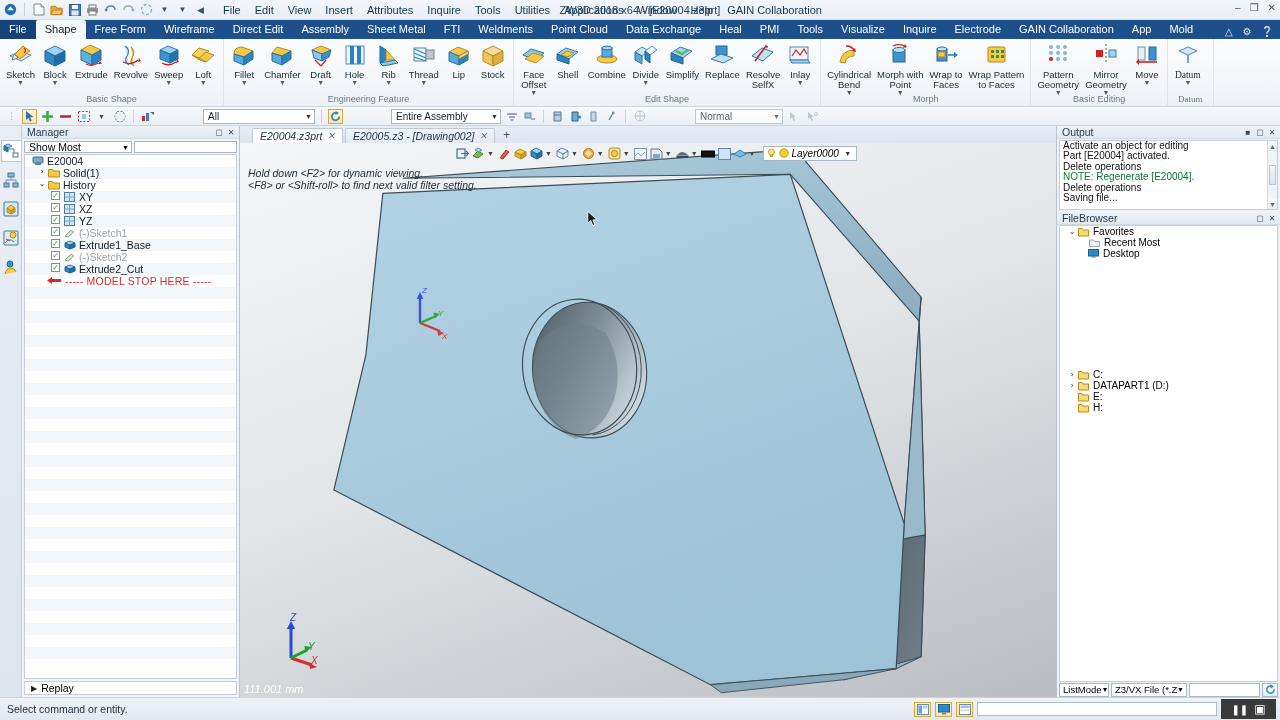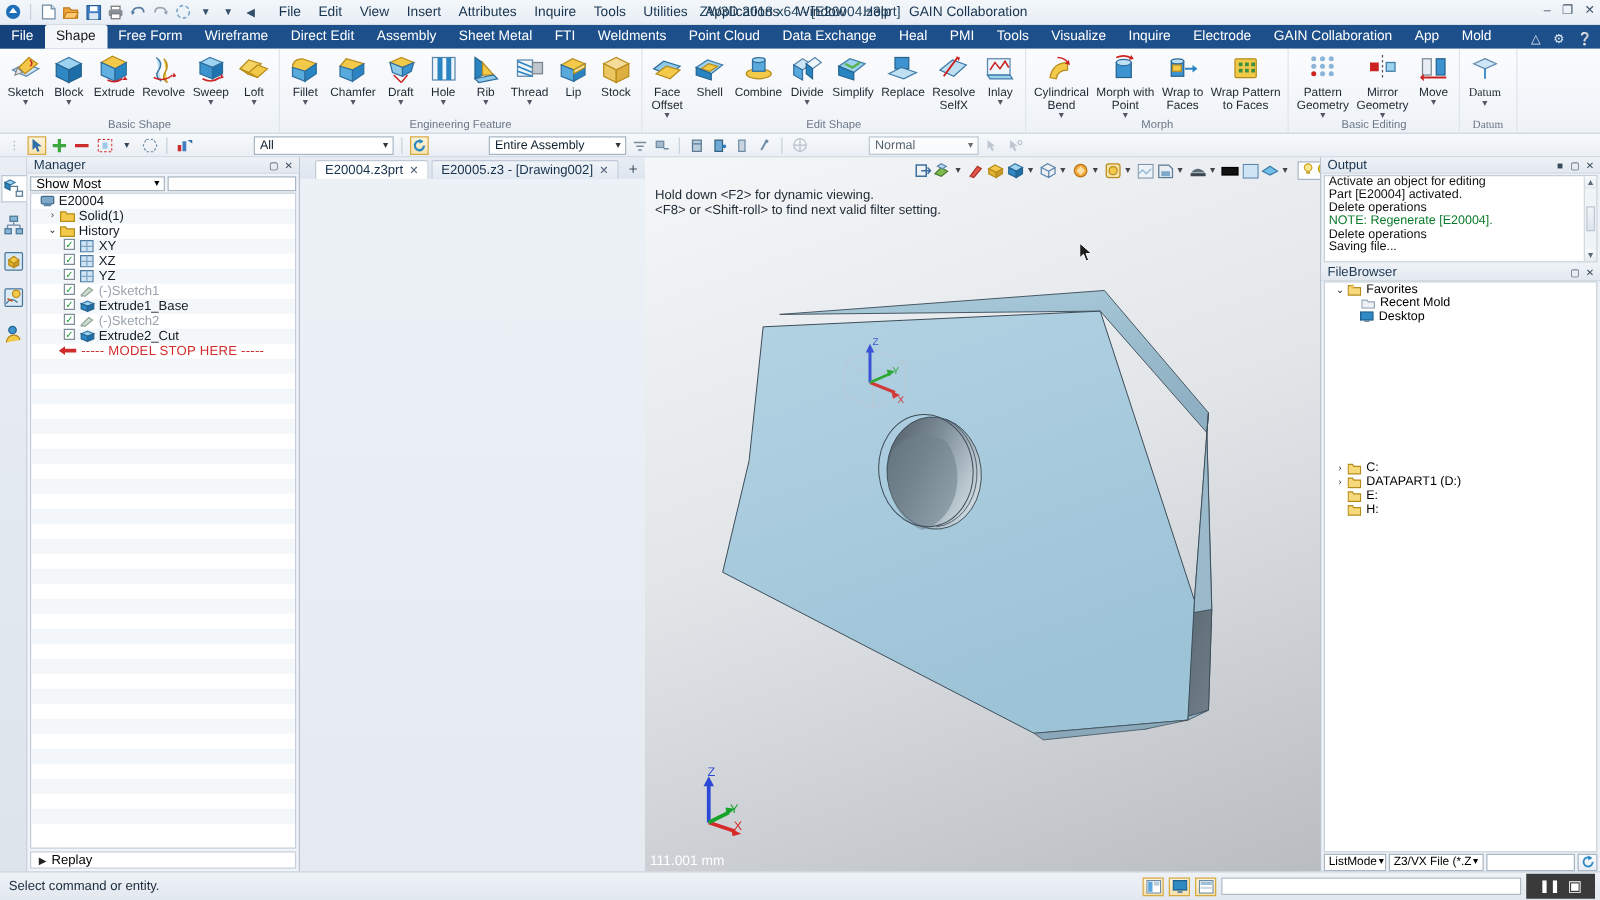--- a/index.html
+++ b/index.html
@@ -95,21 +95,21 @@
           line-height:8px; }
   .tico { width:13px; height:11px; margin-right:3px; display:inline-flex; align-items:center;
           justify-content:center; }
   .tlbl { color:#121a22; }
   .tlbl.dim { color:#9aa3ac; }
   .tlbl.stop { color:#d12c2c; letter-spacing:.2px; }
   .replay { height:14px; margin:2px; background:#fff; border:1px solid #c5ced8; display:flex;
             align-items:center; padding-left:6px; font-size:10.5px; gap:4px; }
 
   
-  .vpwrap { flex:1; display:flex; flex-direction:row; min-width:0; }
+  .vpwrap { flex:1; display:flex; flex-direction:column; min-width:0;font-style:italic; }
   .doctabs { height:17px; display:flex; align-items:flex-end; background:linear-gradient(#e7edf4,#dde5ee);
              padding-left:12px; }
   .dtab { height:15px; display:flex; align-items:center; gap:5px; padding:0 7px; font-size:10.5px;
           color:#17324c; border:1px solid #c0cad6; border-bottom:none; border-radius:2px 2px 0 0;
           background:linear-gradient(#f0f4f9,#e3eaf2); margin-right:2px; }
   .dtab.active { background:#fff; }
   .dtab .x { font-size:9px; color:#55657a; }
   .dtabplus { font-size:12px; color:#3f5064; padding:0 6px 1px; }
   .viewport { flex:1; position:relative; background:linear-gradient(160deg,#f4f6f8 0%,#e3e6e9 45%,#b9bdc2 100%);
               overflow:hidden; }
@@ -1245,21 +1245,21 @@
               </svg>
           </span>
           <span>Favorites</span>
         </div>
         <div class="fbrow" style="padding-left:28px;">
           <span class="tico">
             <svg width="11" height="9" viewBox="0 0 11 9">
                 <path d="M0.5 2 h4 l1 1.5 h5 v5 h-10z" fill="#eef2f6" stroke="#93a6b6"></path>
               </svg>
           </span>
-          <span>Recent Mold</span>
+          <span>Recent Most</span>
         </div>
         <div class="fbrow" style="padding-left:27px;">
           <span class="tico">
             <svg width="11" height="9" viewBox="0 0 11 9">
                 <rect x="0.5" y="0.5" width="10" height="6.5" fill="#2f8ac4" stroke="#1e5e8c"></rect>
                 <rect x="3.5" y="7" width="4" height="1.6" fill="#6f8ba3"></rect>
               </svg>
           </span>
           <span>Desktop</span>
         </div>

